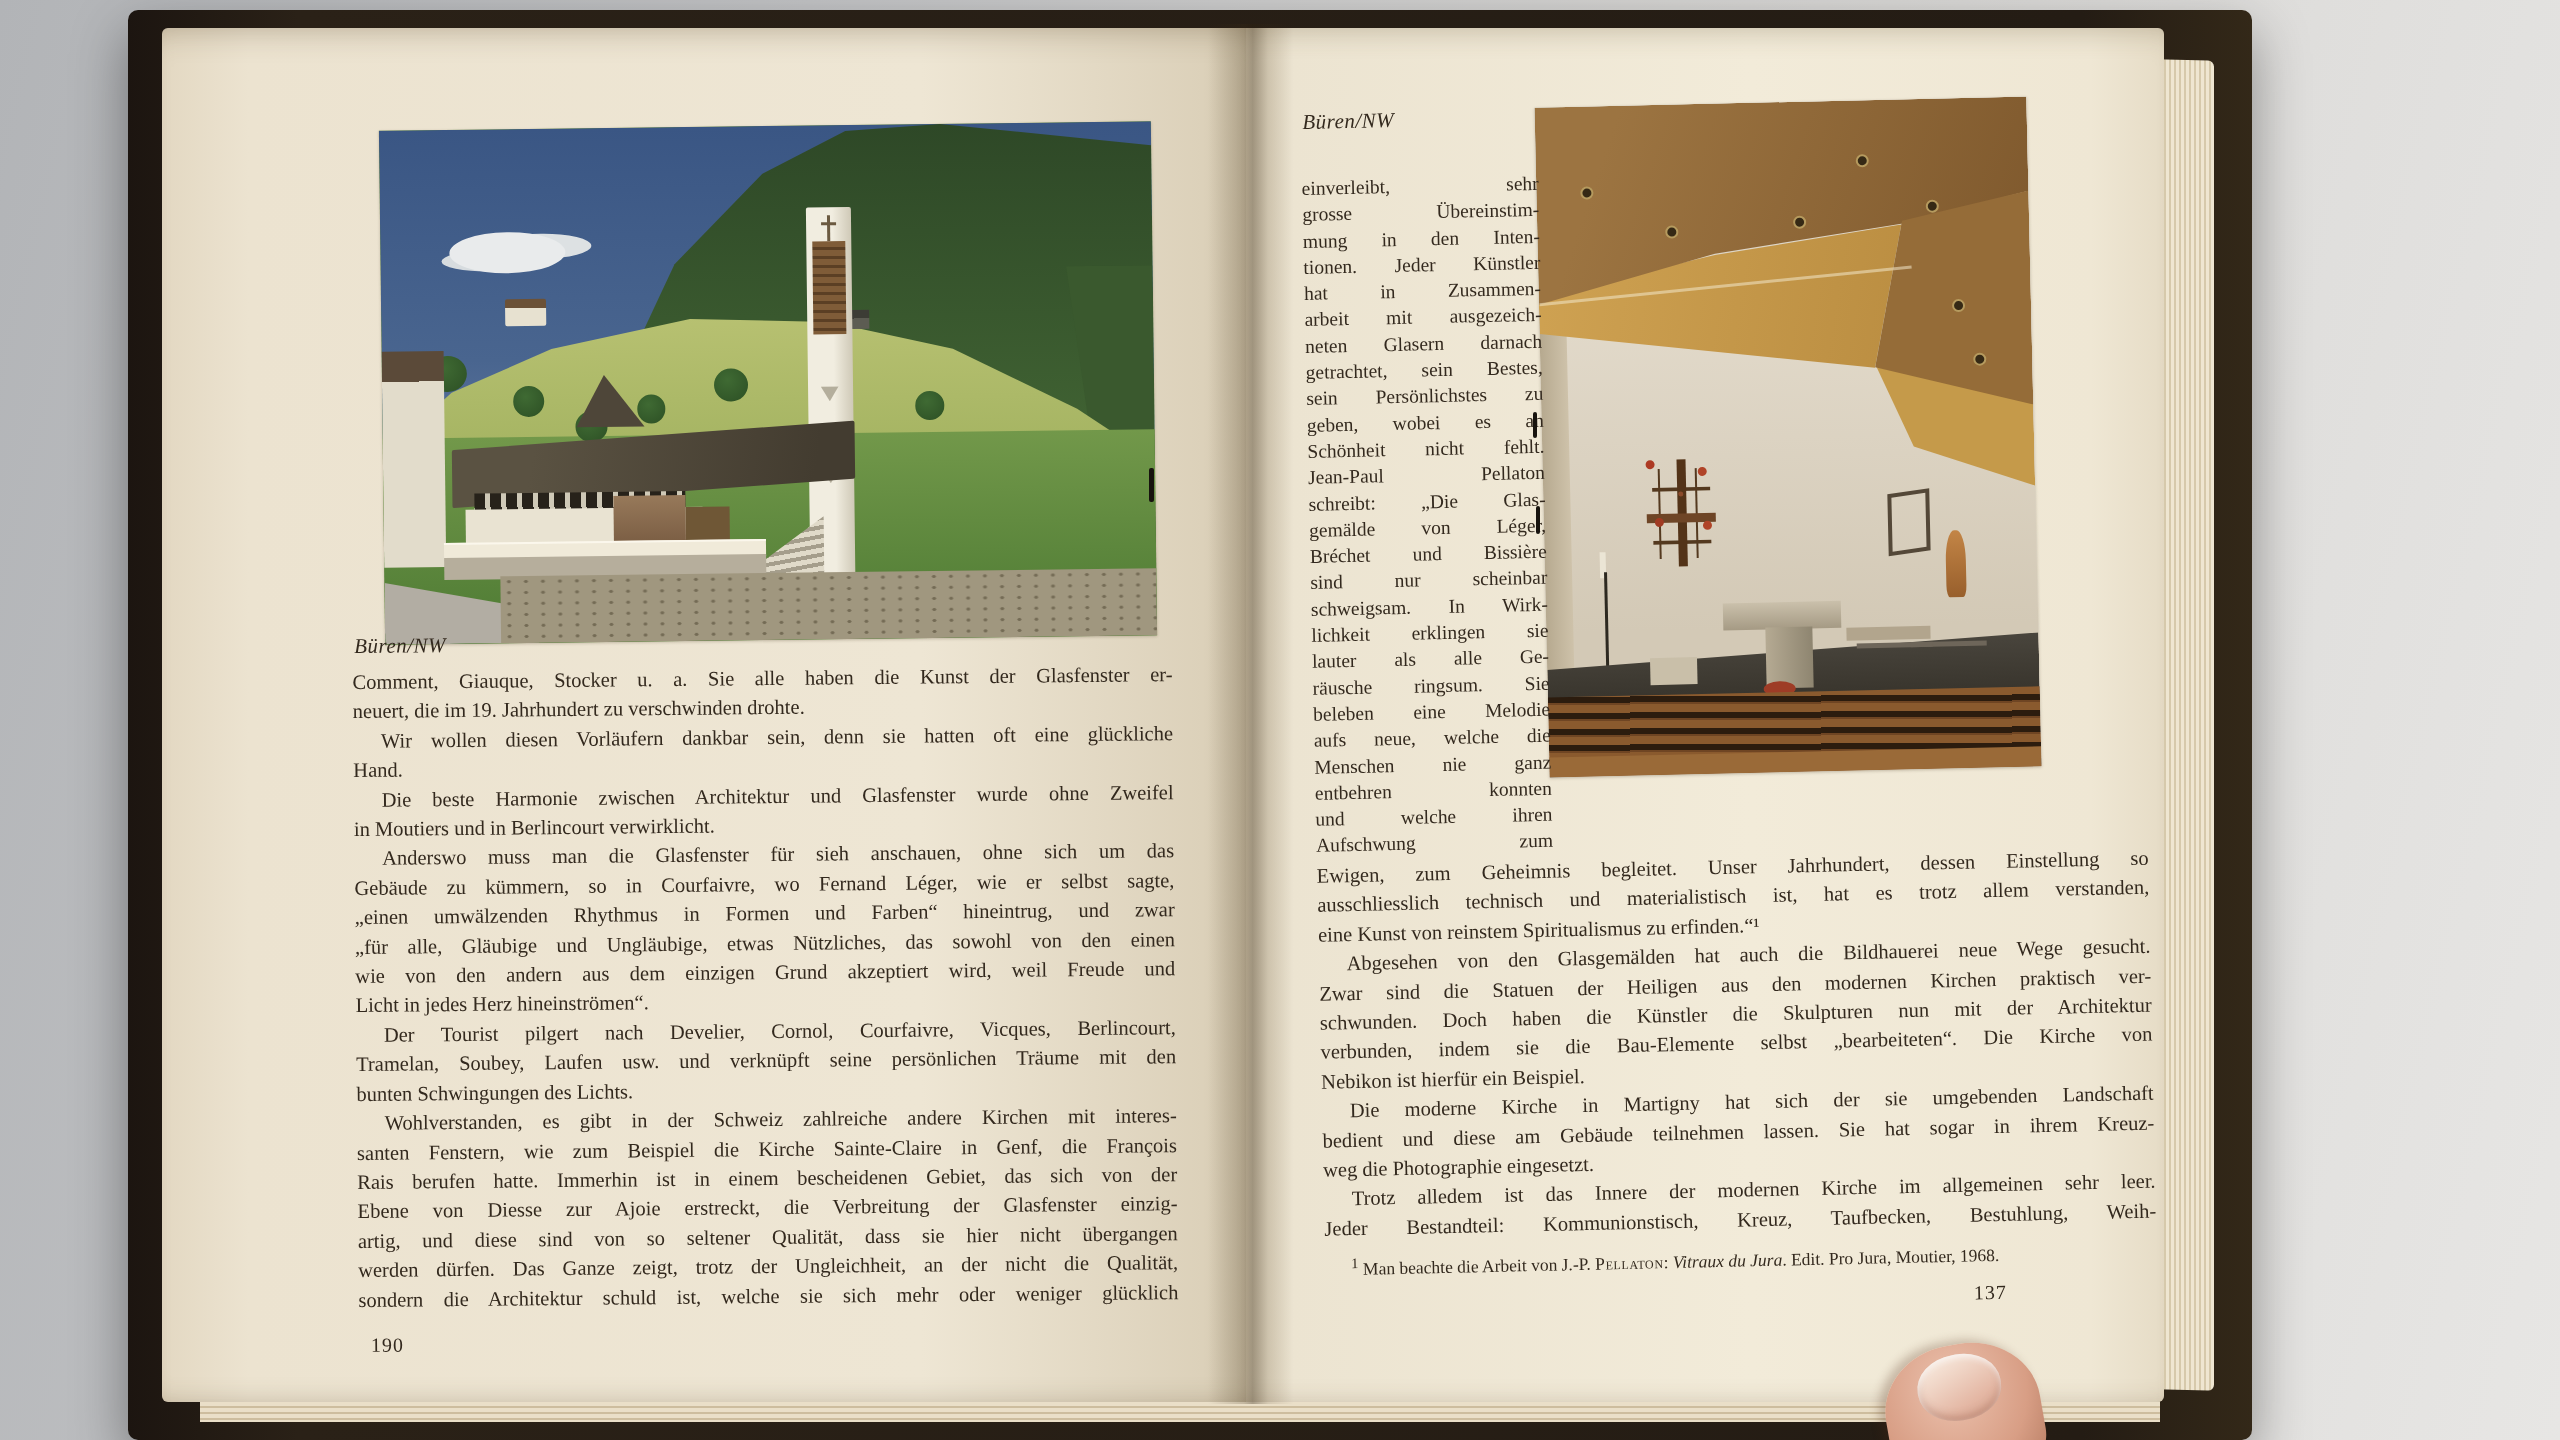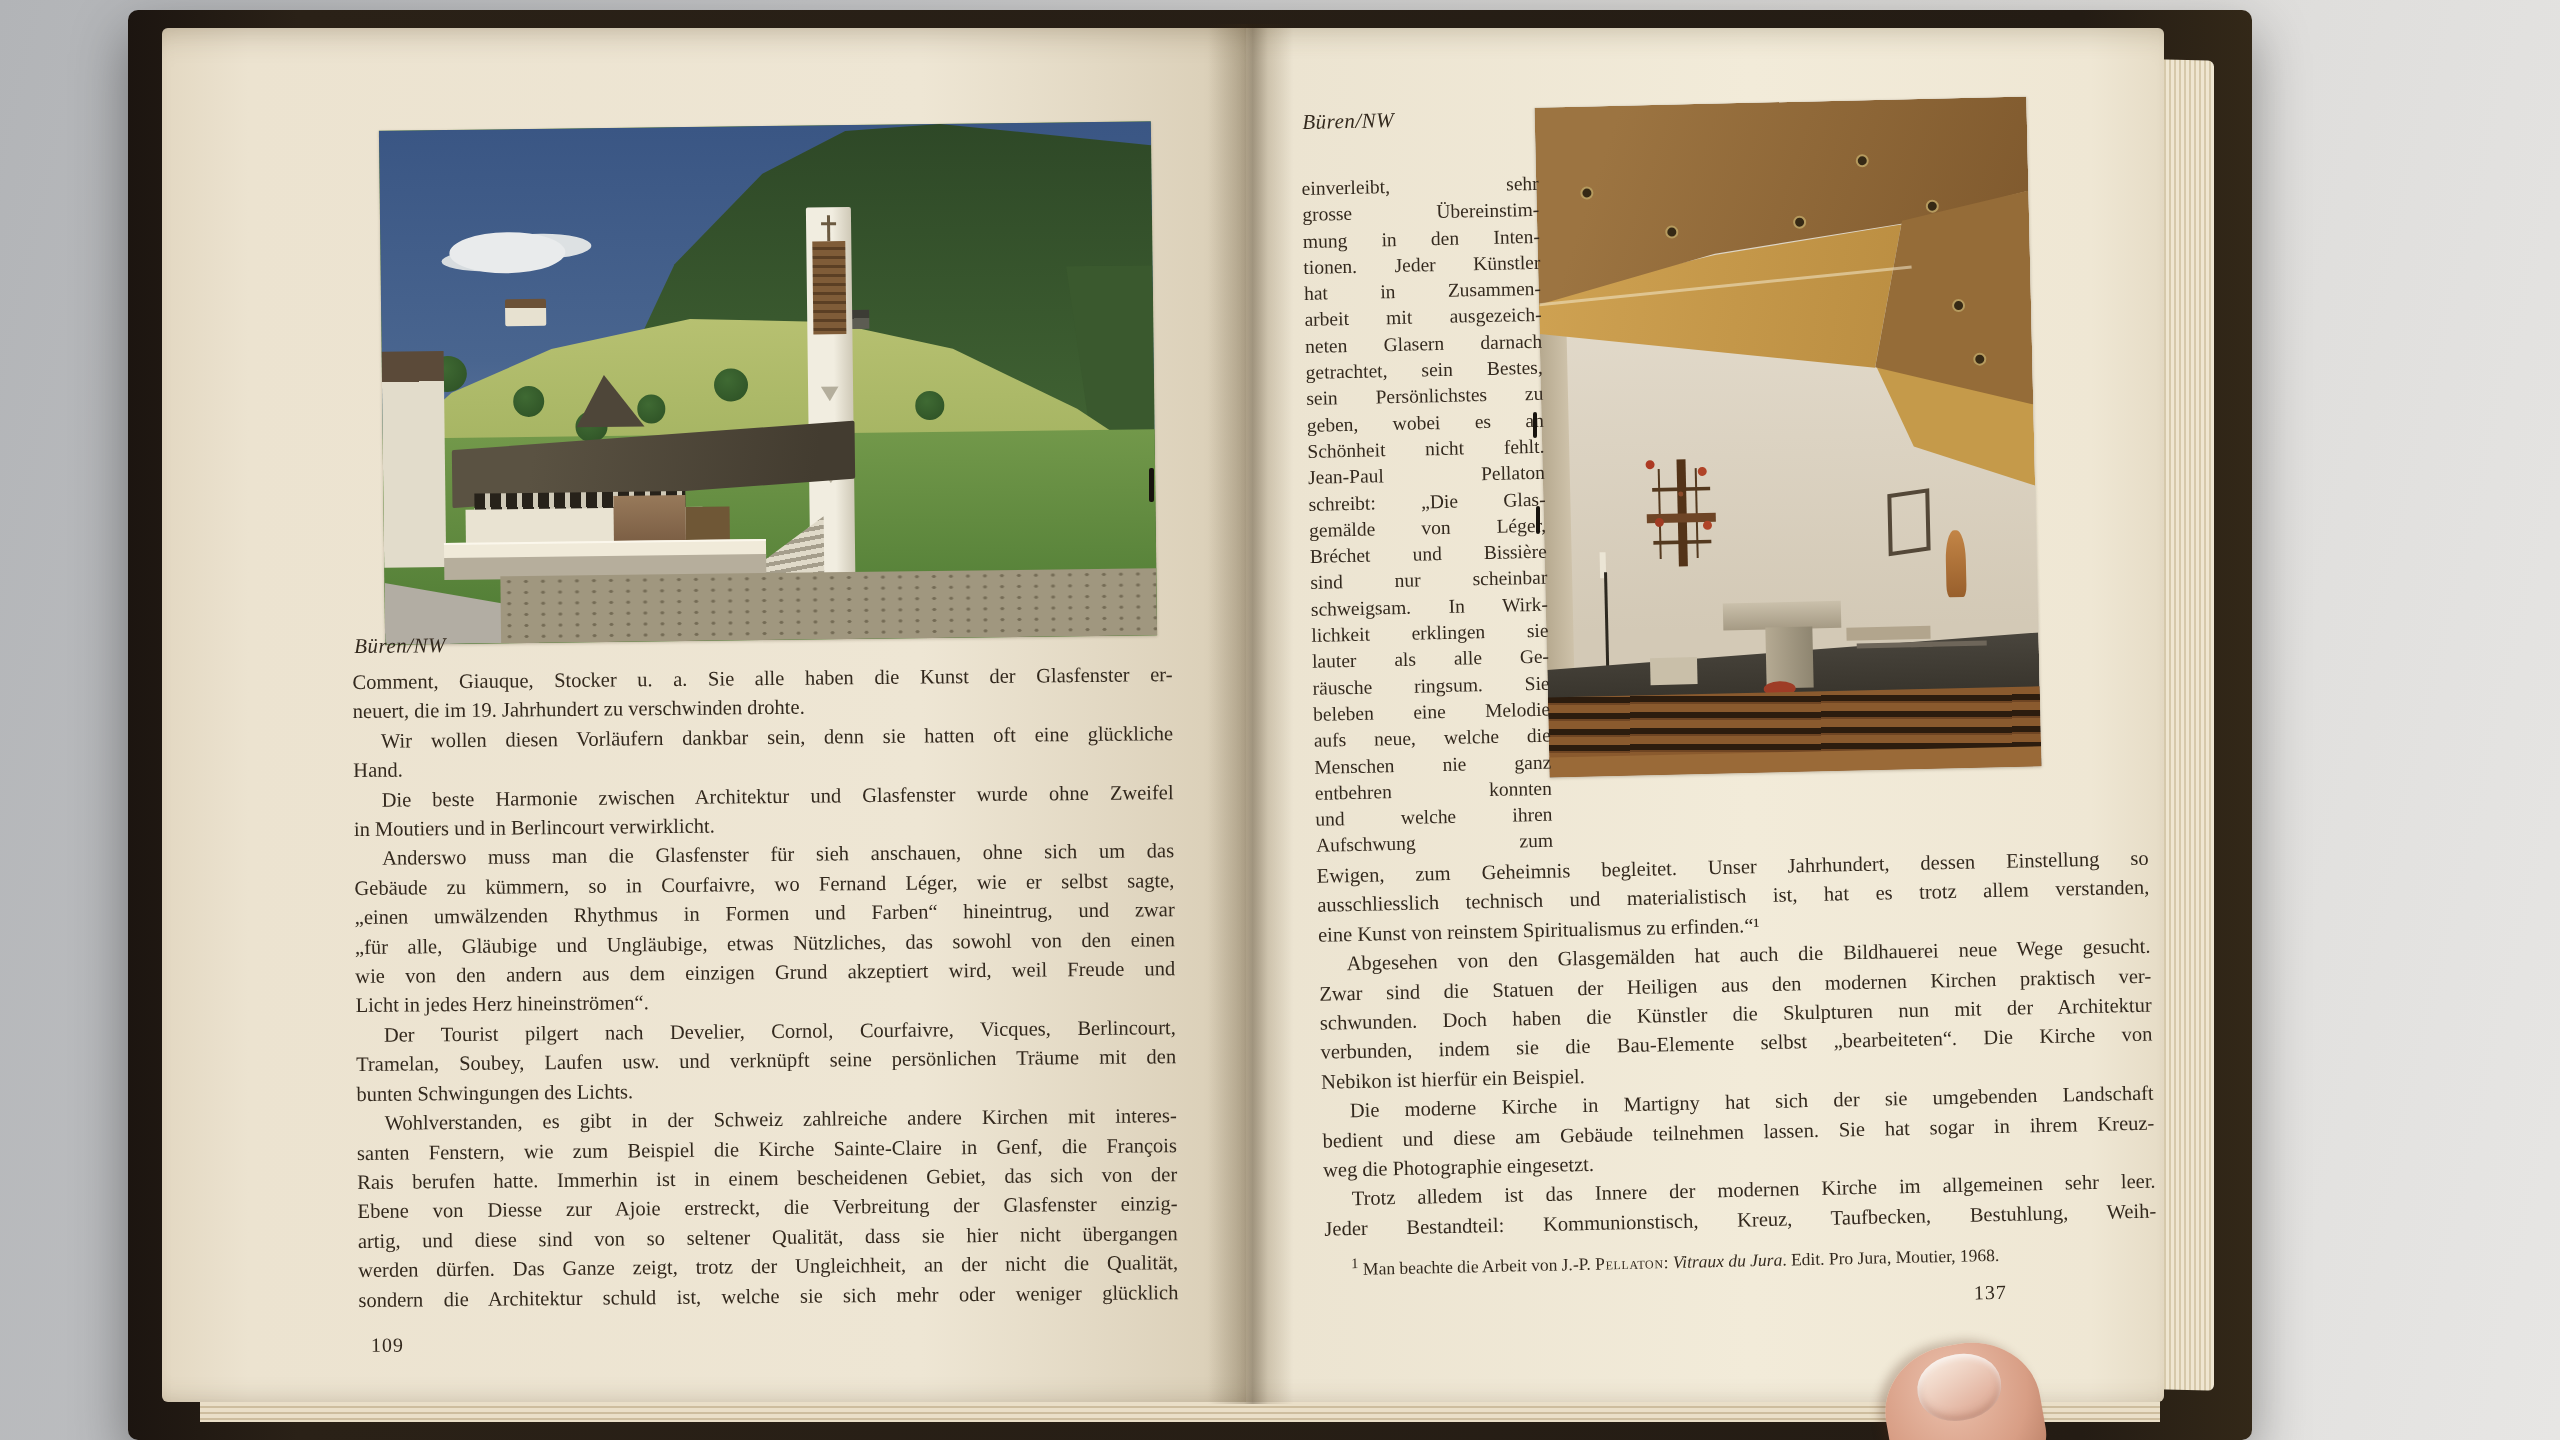--- a/index.html
+++ b/index.html
@@ -217,21 +217,21 @@
         <div class="para">
           <div class="line jl ind">Wohlverstanden, es gibt in der Schweiz zahlreiche andere Kirchen mit interes-</div>
           <div class="line jl">santen Fenstern, wie zum Beispiel die Kirche Sainte-Claire in Genf, die François</div>
           <div class="line jl">Rais berufen hatte. Immerhin ist in einem bescheidenen Gebiet, das sich von der</div>
           <div class="line jl">Ebene von Diesse zur Ajoie erstreckt, die Verbreitung der Glasfenster einzig-</div>
           <div class="line jl">artig, und diese sind von so seltener Qualität, dass sie hier nicht übergangen</div>
           <div class="line jl">werden dürfen. Das Ganze zeigt, trotz der Ungleichheit, an der nicht die Qualität,</div>
           <div class="line jl">sondern die Architektur schuld ist, welche sie sich mehr oder weniger glücklich</div>
         </div>
       </div>
-    <div class="pagenum l">109</div>
+    <div class="pagenum l">190</div>
   </div>
 
   <div class="photo photo-right">
     <div class="iwall"></div>
     <div class="iwall-left"></div>
     <div class="plane-gold"></div>
     <div class="plane-gold2"></div>
     <div class="plane-wood"></div>
     <div class="plane-wood2"></div>
     <div class="seam" style="position:absolute;left:0;top:27%;width:76%;transform:rotate(-4.5deg)"></div>

